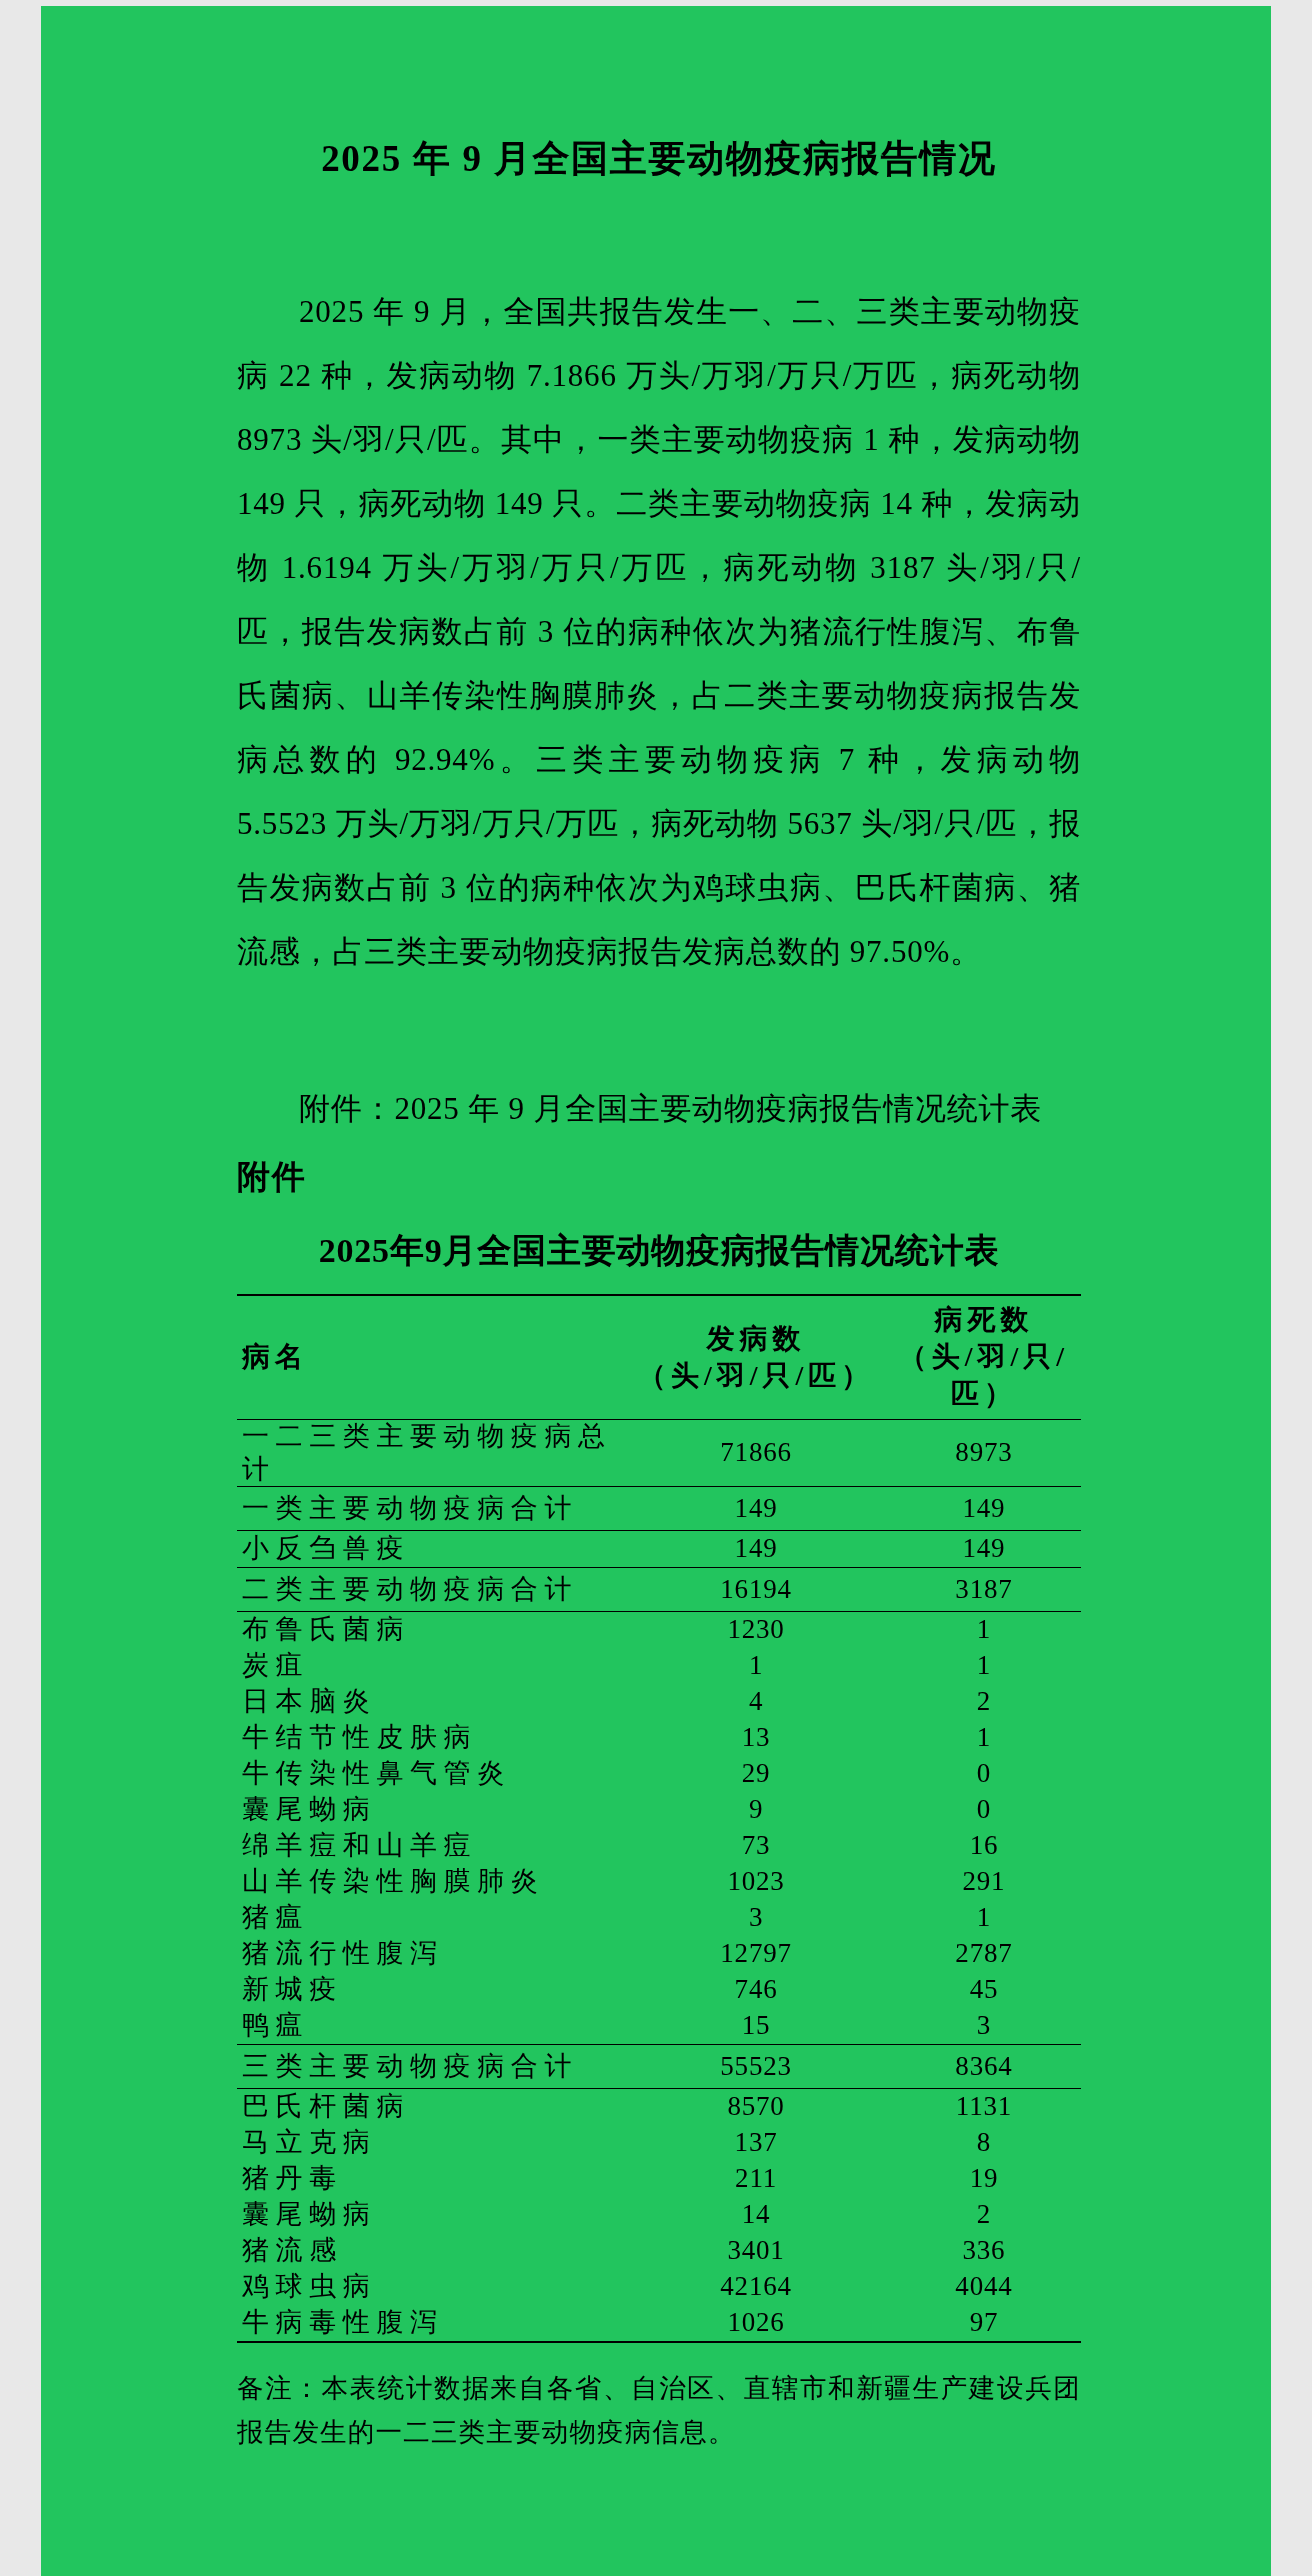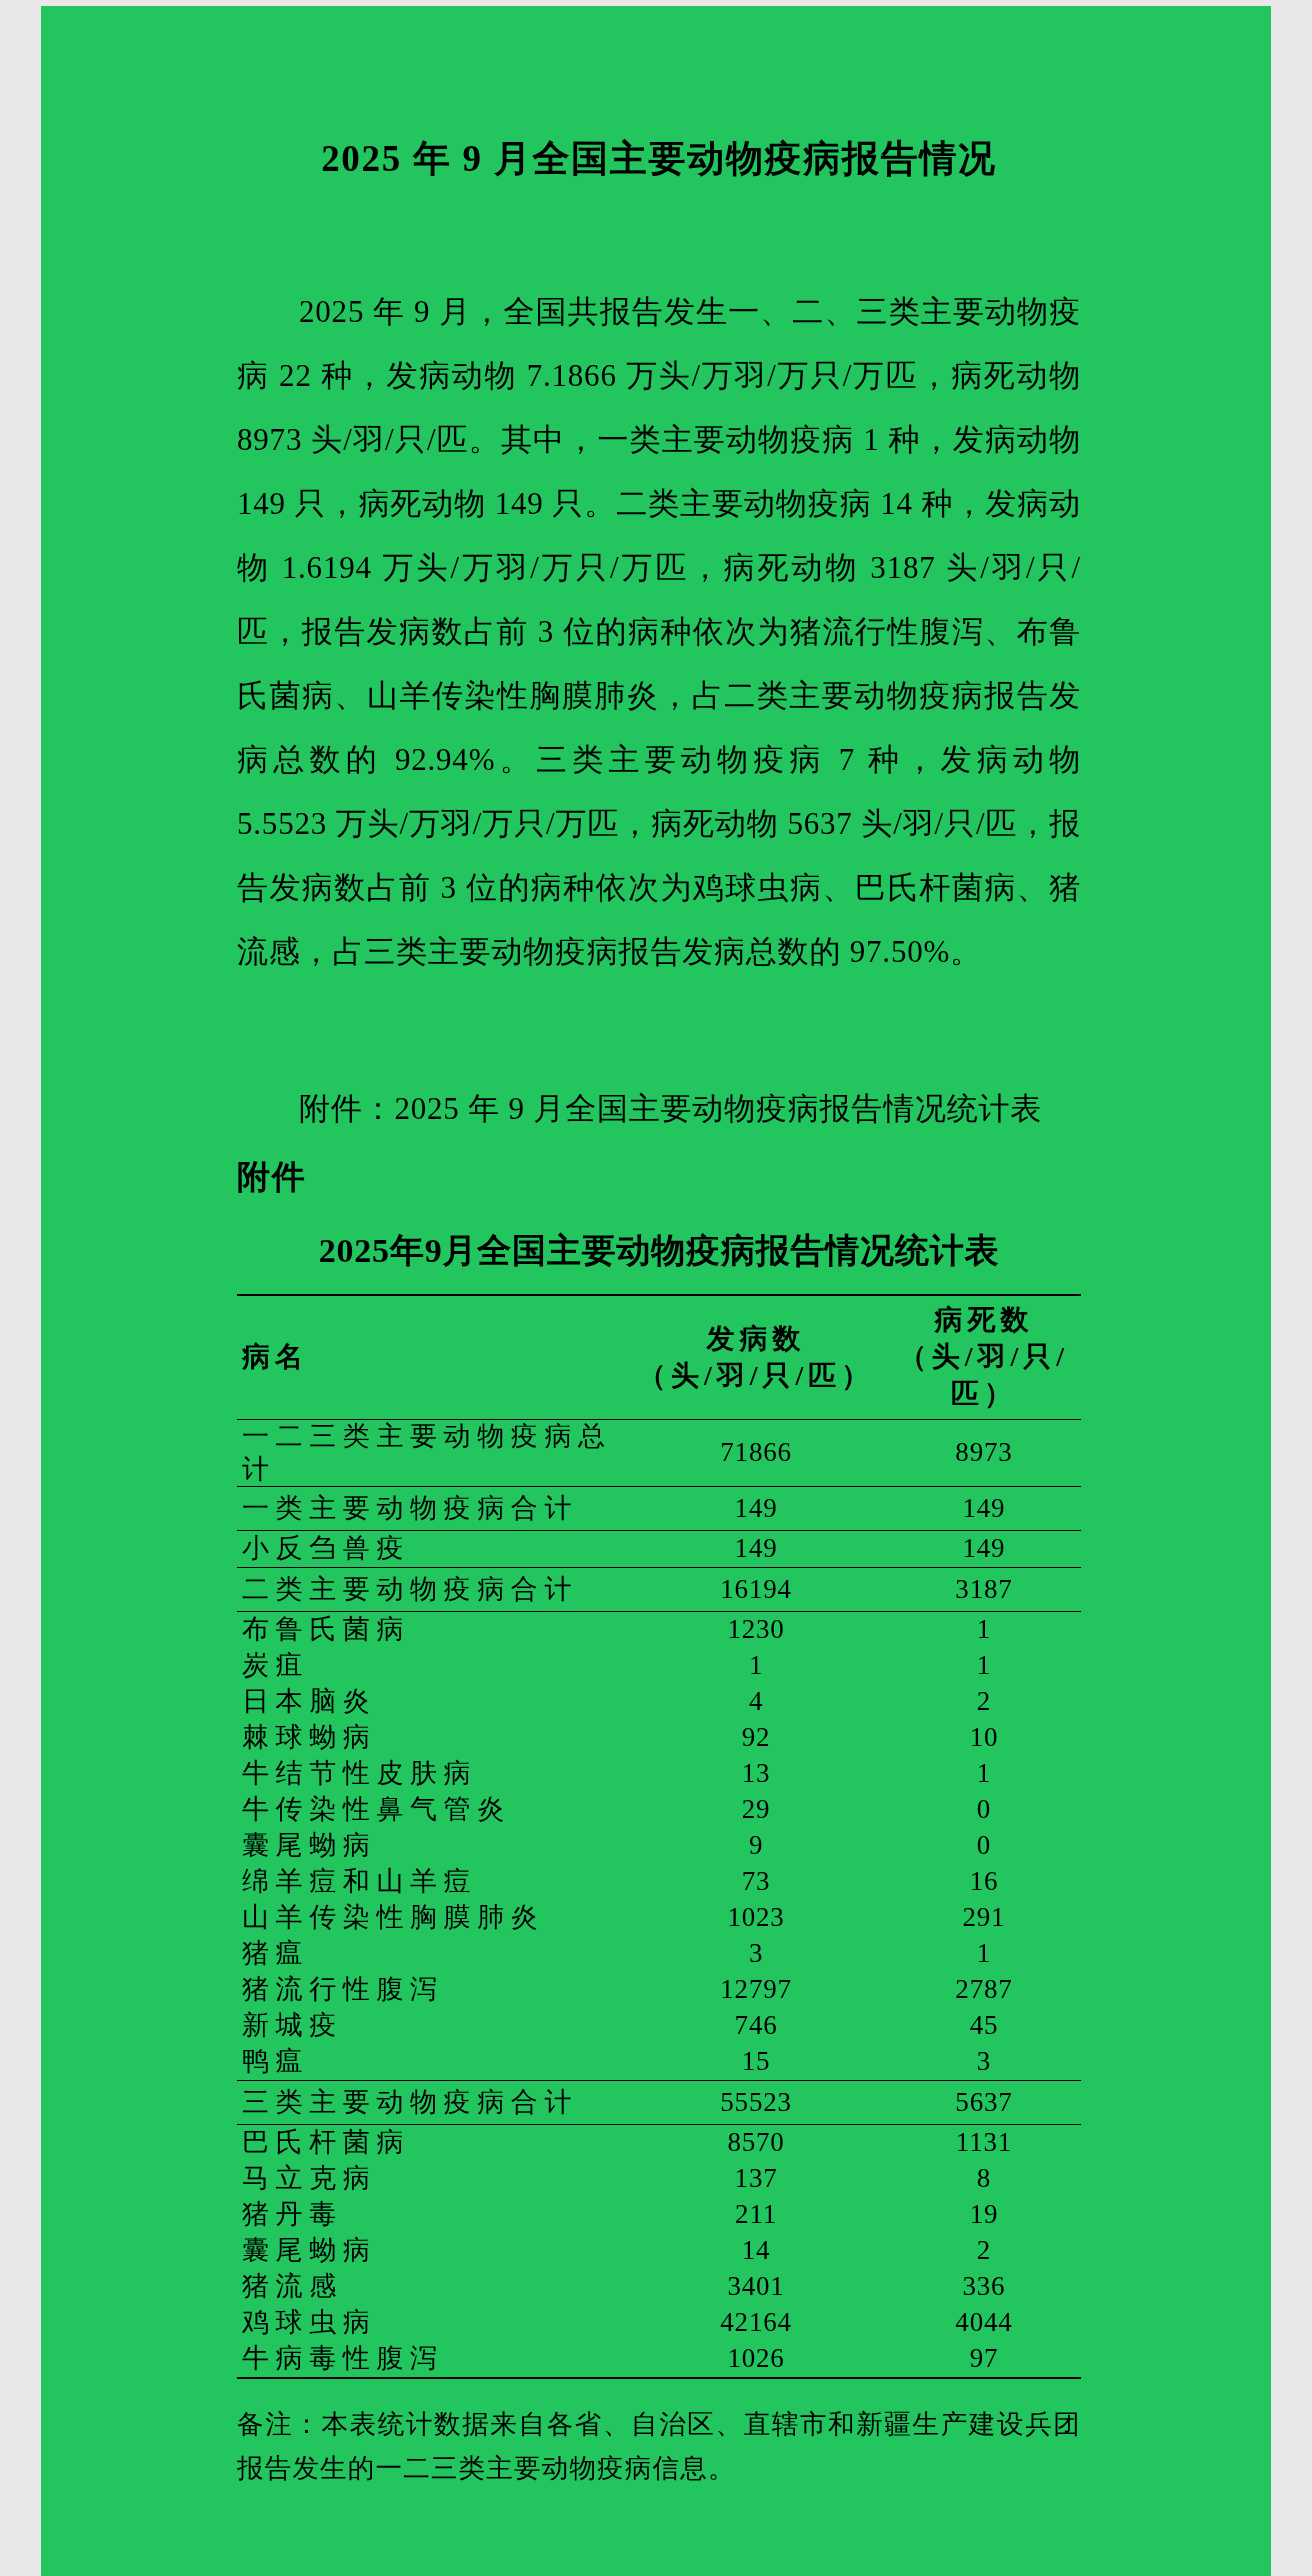--- a/index.html
+++ b/index.html
@@ -175,25 +175,20 @@
     <td class="num">1</td>
     <td class="num">1</td>
   </tr>
 
   <tr>
     <td class="name">日本脑炎</td>
     <td class="num">4</td>
     <td class="num">2</td>
   </tr>
 
-  <tr>
-    <td class="name">棘球蚴病</td>
-    <td class="num">92</td>
-    <td class="num">10</td>
-  </tr>
 
   <tr>
     <td class="name">牛结节性皮肤病</td>
     <td class="num">13</td>
     <td class="num">1</td>
   </tr>
 
   <tr>
     <td class="name">牛传染性鼻气管炎</td>
     <td class="num">29</td>
@@ -239,21 +234,21 @@
 
   <tr class="rule">
     <td class="name">鸭瘟</td>
     <td class="num">15</td>
     <td class="num">3</td>
   </tr>
 
   <tr class="summary rule">
     <td class="name">三类主要动物疫病合计</td>
     <td class="num">55523</td>
-    <td class="num">5637</td>
+    <td class="num">8364</td>
   </tr>
 
   <tr>
     <td class="name">巴氏杆菌病</td>
     <td class="num">8570</td>
     <td class="num">1131</td>
   </tr>
 
   <tr>
     <td class="name">马立克病</td>

